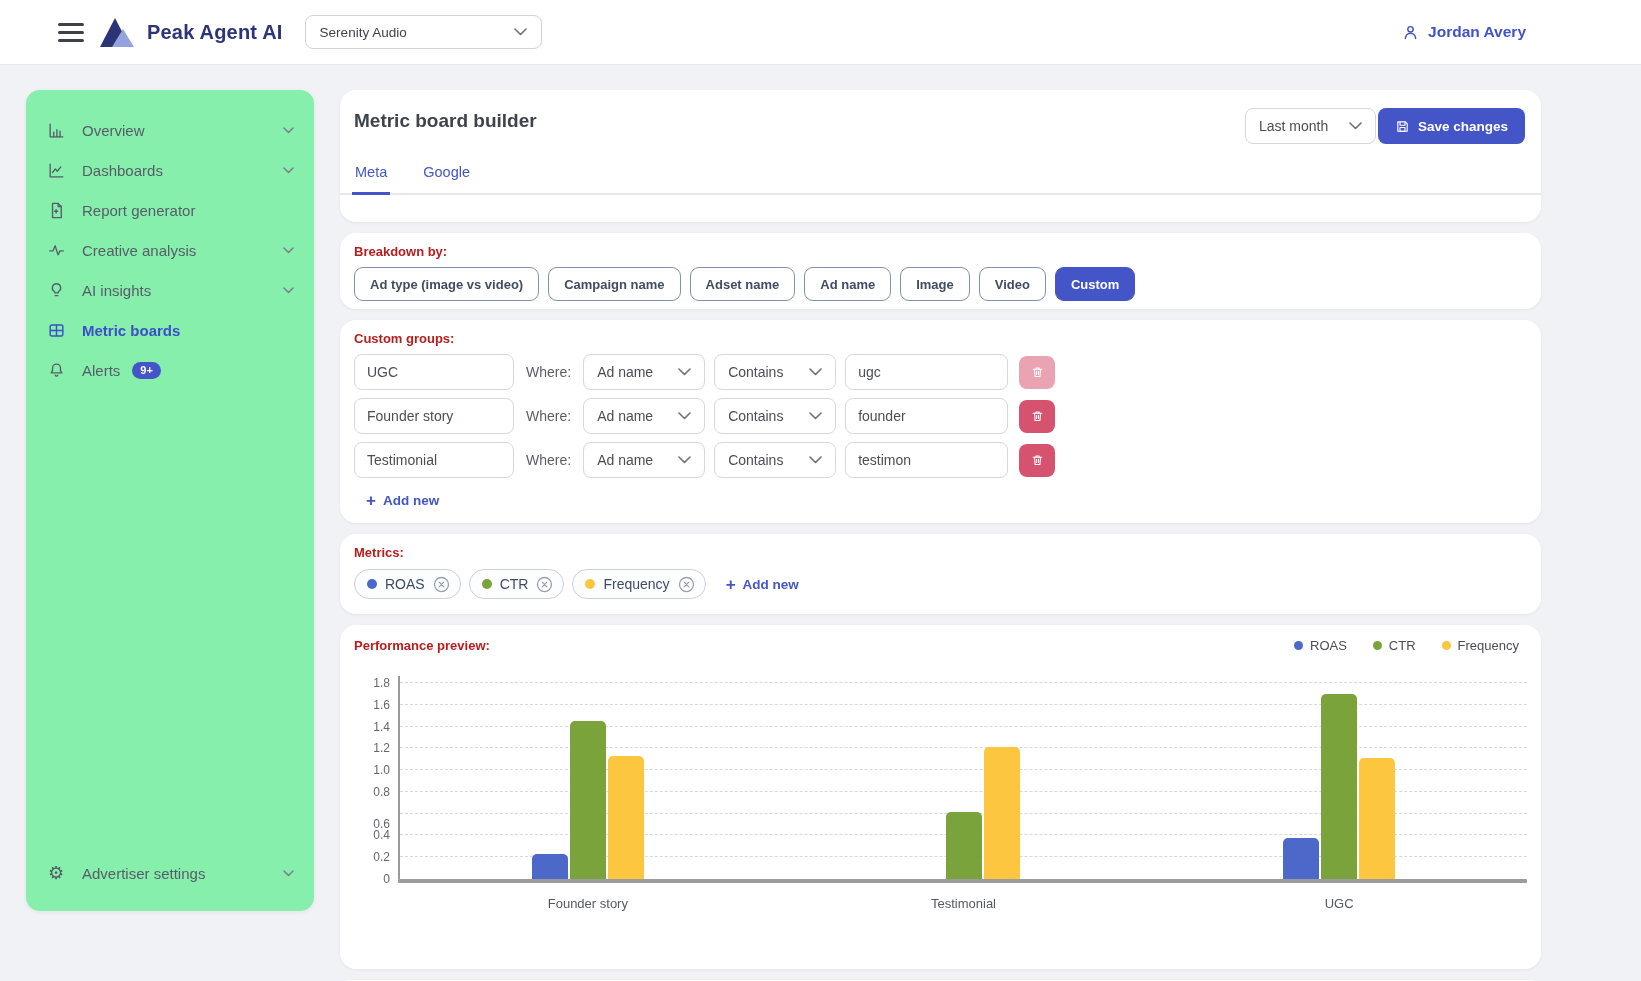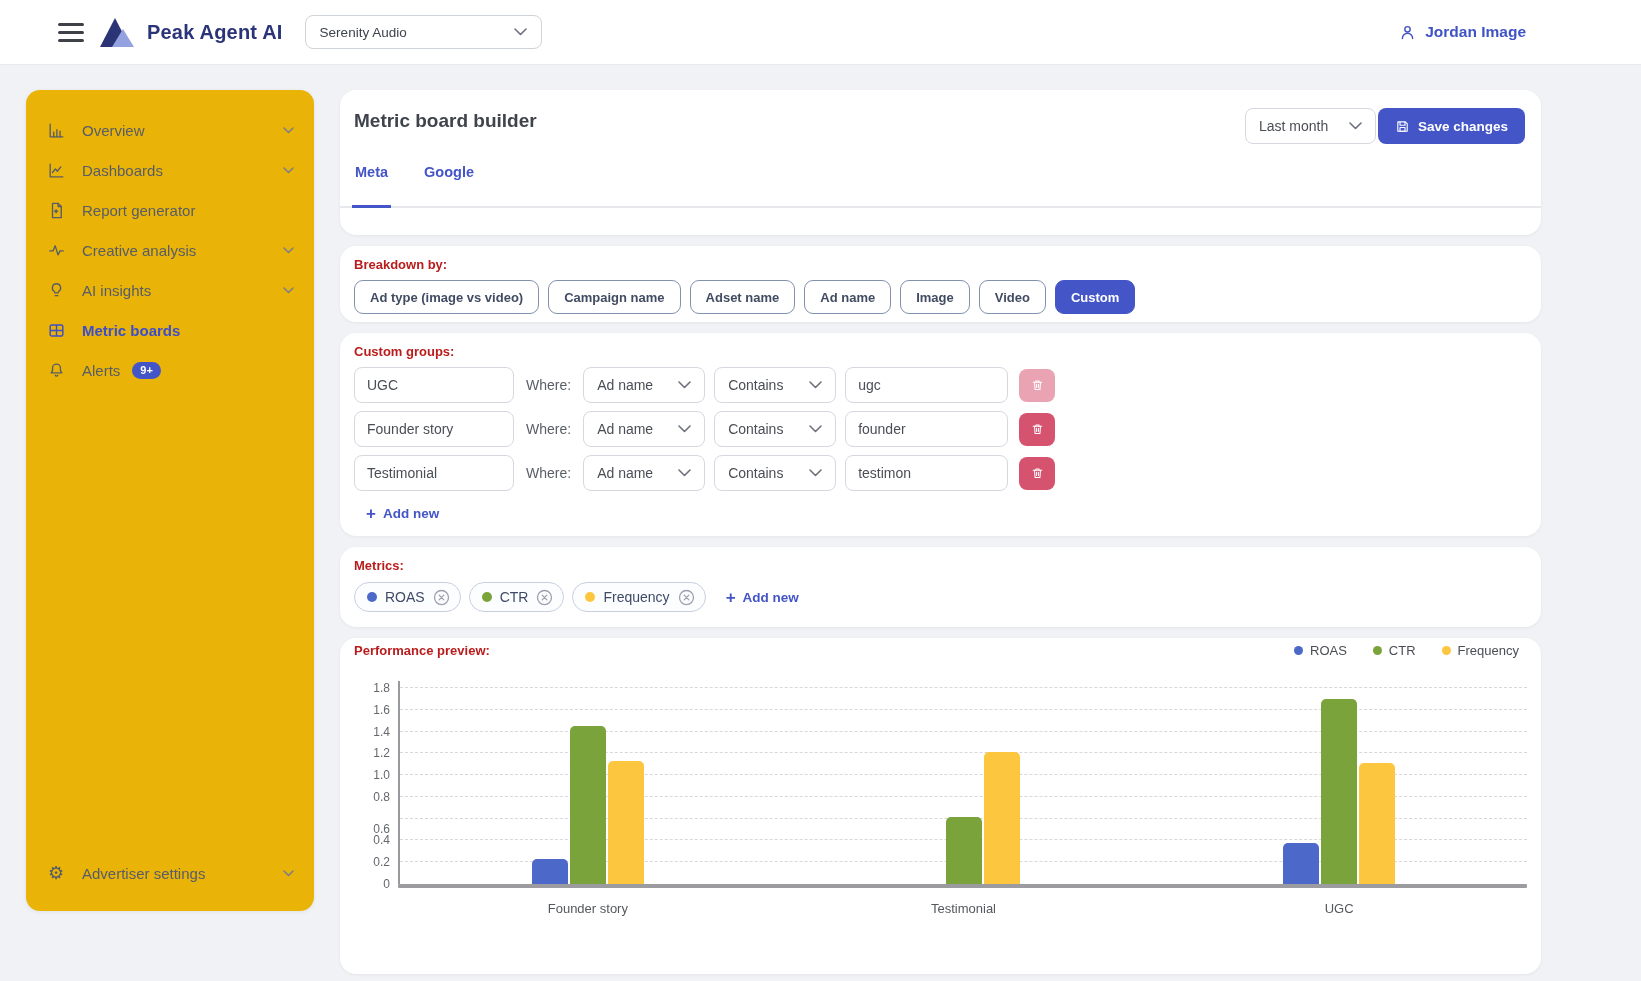--- a/index.html
+++ b/index.html
@@ -16,21 +16,21 @@
   .logo { display:flex; align-items:center; gap:10px; margin-left:16px; }
   .logo-text { font-size:20px; font-weight:bold; color:#2b3479; letter-spacing:.2px; }
   .client-select { margin-left:22px; width:237px; height:34px; border:1px solid #cfd3da; border-radius:8px;
     background:#fff; display:flex; align-items:center; justify-content:space-between; padding:0 14px;
     font-size:13.5px; color:#3e434c; cursor:pointer; }
   .user { margin-left:auto; display:flex; align-items:center; gap:8px; color:#4053c5;
     font-weight:bold; font-size:15.5px; cursor:pointer; }
   .chev { display:inline-flex; color:#6d727c; }
   
   .app { display:flex; padding:25px 0 0 26px; gap:26px; align-items:flex-start; }
-  .sidebar { width:288px; height:821px; background:#eab308; border-radius:14px;
+  .sidebar { width:288px; height:821px; background:#86efac; border-radius:14px;
     box-shadow:0 1px 4px rgba(25,30,50,.07); padding:20px 20px 18px; display:flex; flex-direction:column; }
   .side-nav { flex:1; }
   .side-item { height:40px; display:flex; align-items:center; color:#575d68; font-size:15px; cursor:pointer; }
   .side-item .s-icon { width:20px; display:flex; justify-content:center; color:#575d68; }
   .side-item .s-label { margin-left:16px; }
   .side-item .chevr { margin-left:auto; color:#7a7f88; display:flex; }
   .side-item.active { color:#3c4ec9; font-weight:bold; }
   .side-item.active .s-icon { color:#3c4ec9; }
   .badge { margin-left:12px; background:#4355c7; color:#fff; font-size:11px; font-weight:bold;
     border-radius:10px; padding:3px 8px; line-height:1; }
@@ -44,21 +44,21 @@
   .board-top { display:flex; align-items:flex-start; padding:0 16px 0 14px; }
   .board-top h1 { margin:2px 0 0; font-size:19px; color:#3f434b; }
   .board-controls { margin-left:auto; display:flex; gap:2px; }
   .select { border:1px solid #d5d8df; border-radius:8px; background:#fff; display:flex; align-items:center;
     justify-content:space-between; padding:0 13px; font-size:14px; color:#4a4e55; cursor:pointer; }
   .daterange { width:131px; height:36px; }
   .btn-primary { border:none; height:36px; background:#4355c7; color:#fff; border-radius:8px;
     display:flex; align-items:center; gap:8px; padding:0 17px; font-size:13.5px; font-weight:bold;
     font-family:inherit; cursor:pointer; }
   .tabs { display:flex; gap:30px; margin:20px 0 0; padding:0 12px; border-bottom:2px solid #e7e8ec; }
-  .tab { font-size:14.5px; font-weight:bold; color:#4355c7; padding:0 3px 25px; margin-bottom:-2px;
+  .tab { font-size:14.5px; font-weight:normal; color:#4355c7; padding:0 3px 12px; margin-bottom:-2px;
     border-bottom:3px solid transparent; cursor:pointer; }
   .tab.active { border-color:#4355c7; }
   
   .card-breakdown { padding:11px 14px 8px; }
   .bd-row { display:flex; gap:9px; margin-top:8px; }
   .bd-btn { background:#fff; border:1.6px solid #8391ad; border-radius:9px; height:34px; padding:0 15px;
     font-size:13px; font-weight:bold; color:#414c63; font-family:inherit; cursor:pointer; }
   .bd-btn.active { background:#4355c7; border-color:#4355c7; color:#fff; }
   
   .card-groups { padding:11px 14px 13px; }
@@ -78,21 +78,21 @@
   
   .card-metrics { padding:11px 14px 15px; }
   .chips-row { display:flex; align-items:center; margin-top:9px; }
   .chips { display:flex; gap:8px; }
   .chip { display:flex; align-items:center; gap:8px; height:30px; border:1px solid #c8cfdf; border-radius:16px;
     padding:0 10px 0 12px; background:#fcfdff; font-size:14px; color:#3f4a66; }
   .dot { width:10px; height:10px; border-radius:50%; }
   .chip-x { display:flex; cursor:pointer; }
   .chips-row .add-new { margin:0 0 0 20px; }
   
-  .card-chart { padding:5px 14px 58px; }
+  .card-chart { padding:13px 14px 58px; }
   .chart-head { display:flex; align-items:center; }
   .legend { margin-left:auto; display:flex; gap:26px; align-items:center; padding-right:8px; }
   .legend-item { display:flex; align-items:center; gap:7px; font-size:13px; color:#4a4d53; cursor:pointer; }
   .ldot { width:9px; height:9px; border-radius:50%; }
   .chart { position:relative; margin-top:30px; padding-left:46px; }
   .plot { position:relative; height:196px; }
   .yaxis { position:absolute; left:-2px; top:-7px; bottom:0; width:2px; background:#98989d; }
   .grid { position:absolute; left:0; right:0; border-top:1px dashed #d8d8dc; }
   .tick { position:absolute; left:-46px; width:36px; text-align:right; font-size:12px; color:#64676d; }
   .groups { position:absolute; left:0; right:0; top:0; bottom:0; display:flex; }
@@ -128,21 +128,21 @@
         </svg>
     </span>
   </div>
   <div class="user">
     <span style="display:flex;">
       <svg width="19" height="19" viewBox="0 0 24 24">
           <circle cx="12" cy="8" r="3.4" stroke="#4053c5" fill="none" stroke-width="1.8"></circle>
           <path d="M5.5 19.5a6.5 6.5 0 0 1 13 0" stroke="#4053c5" fill="none" stroke-width="1.8" stroke-linecap="round"></path>
         </svg>
     </span>
-    <span>Jordan Image</span>
+    <span>Jordan Avery</span>
   </div>
 </div>
 
 <div class="app">
   <aside class="sidebar">
     <nav class="side-nav">
         <div class="side-item">
        <span class="s-icon">
             <svg width="19" height="19" viewBox="0 0 24 24" fill="none" stroke="currentColor" stroke-width="1.7" stroke-linecap="round" stroke-linejoin="round">
               <path d="M4 4v16h16"></path>

